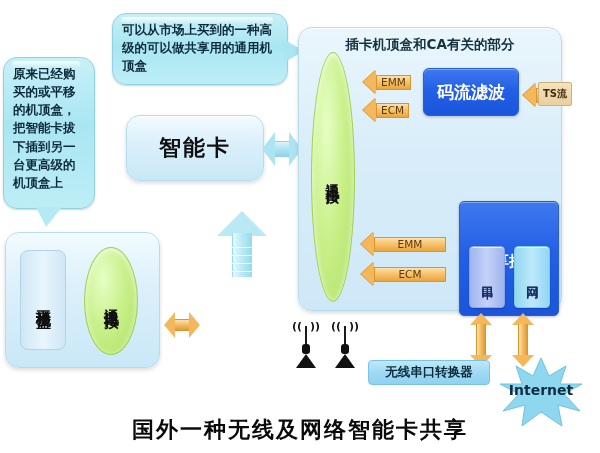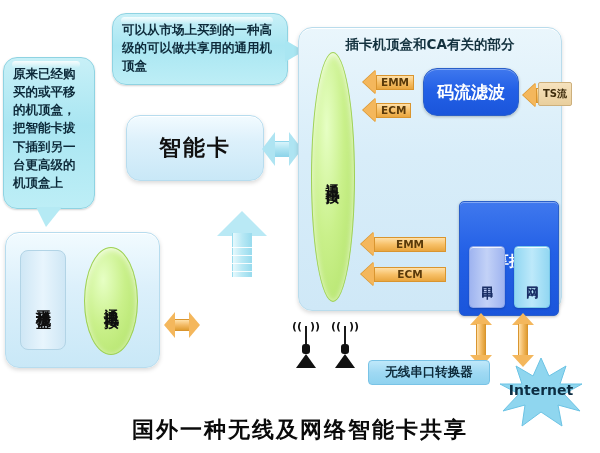--- a/index.html
+++ b/index.html
@@ -110,21 +110,21 @@
     background: linear-gradient(180deg,#eaf6fc 0%,#d8edf9 45%,#cfe8f7 100%);
     border:1px solid #b9dcec;
   }
   #ca-title{
     position:absolute; left:0; right:0; top:8px; text-align:center;
     font-size:13.5px; font-weight:bold; color:#14323f;
   }
   #ca-comm{ left:12px; top:24px; width:44px; height:250px; border-radius:50%/50%; }
   #ca-comm span{ font-size:14px; letter-spacing:3px; }
 
-  #filter{ left:124px; top:40px; width:96px; height:48px; font-size:17px; border-radius:14px;}
+  #filter{ left:124px; top:40px; width:96px; height:48px; font-size:17px; border-radius:6px;}
   #descrambler{ left:162px; top:130px; width:92px; height:37px; font-size:15px; border-radius:5px;}
   #shareif{
     left:160px; top:173px; width:100px; height:115px; font-size:15px;
     align-items:center; padding-top:6px; border-radius:5px;
   }
   .subport{
     position:absolute; width:36px; height:62px; bottom:7px;
     border-radius:4px; display:flex; align-items:center; justify-content:center;
     box-shadow: inset 0 1px 0 rgba(255,255,255,.8), 0 1px 2px rgba(0,0,0,.2);
   }
@@ -132,21 +132,21 @@
     writing-mode: vertical-rl; text-orientation:upright;
     font-size:13px; font-weight:bold; color:#1a2f66; letter-spacing:1px;
   }
   #serial-port{ left:9px; background: linear-gradient(90deg,#9fb4f0 0%,#c3d2f7 50%,#9fb4f0 100%); border:1px solid #8ba4e8; }
   #net-port{ left:54px; background: linear-gradient(90deg,#92d7f2 0%,#bde9fa 50%,#92d7f2 100%); border:1px solid #7ccaea; }
 
   
   .oarrow{ position:absolute; }
   .oarrow-left, .oarrow-right{
     display:flex; align-items:center;
-    font-size:10.5px; font-weight:bold; color:#5a3a0a;
+    font-size:10.5px; font-weight:normal; color:#5a3a0a;
   }
   .obody{
     background: linear-gradient(180deg,#ffe0a8 0%,#f7c068 50%,#e9a63f 100%);
     border:1px solid #d9952f;
     height:15px; display:flex; align-items:center; justify-content:center;
   }
   .ohead-l{
     width:0;height:0;
     border-top:12px solid transparent; border-bottom:12px solid transparent;
     border-right:13px solid #f4b75c;

